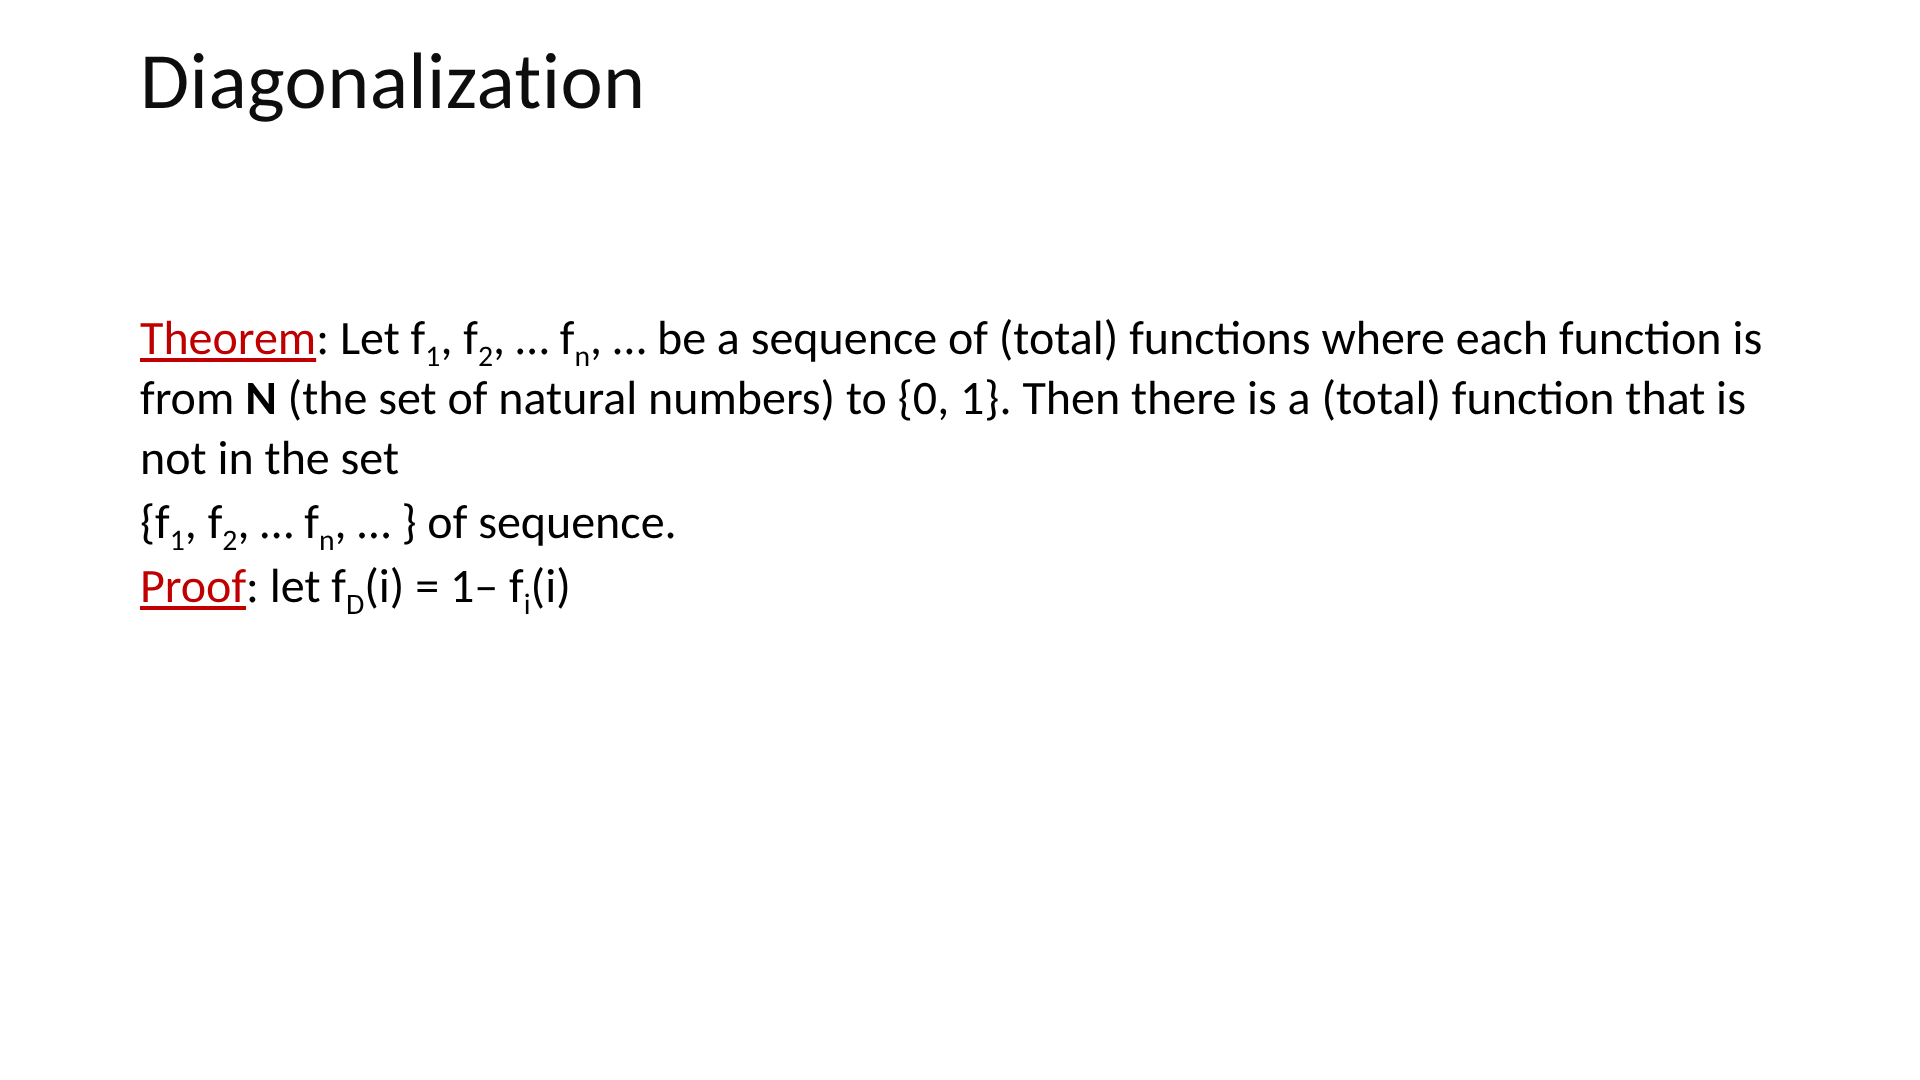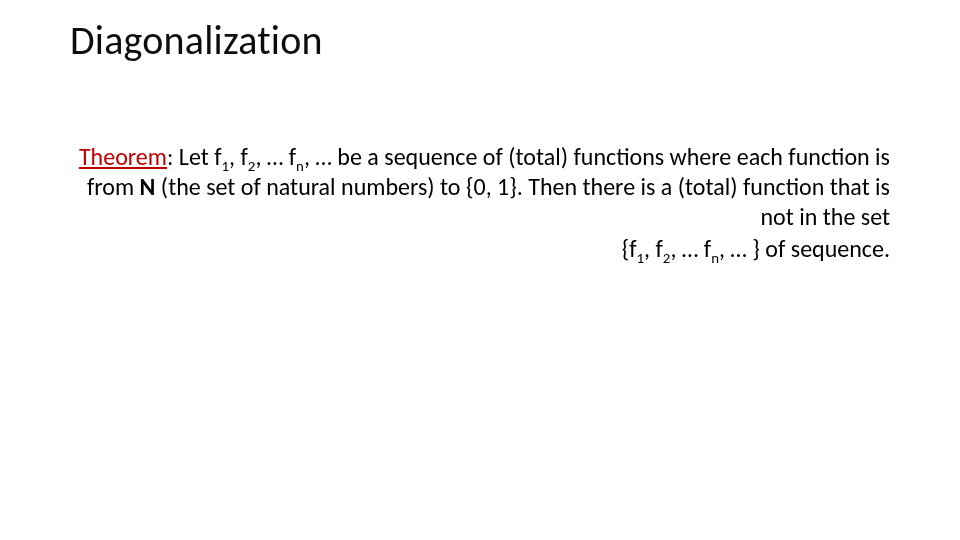--- a/index.html
+++ b/index.html
@@ -10,36 +10,35 @@
     background: #ffffff;
     font-family: Calibri, "Segoe UI", Arial, sans-serif;
     color: #000000;
     overflow: hidden;
   }
   .slide {
     width: 960px;
     height: 484px;
     position: relative;
     box-sizing: border-box;
-    text-align: right;
   }
   .title {
     position: absolute;
     left: 70px;
     top: 16px;
     font-size: 40px;
     font-weight: 400;
     letter-spacing: 0.2px;
     color: #0d0d0d;
     font-family: "Calibri Light", Calibri, "Segoe UI Light", Arial, sans-serif;
   }
   .body {
     position: absolute;
     left: 70px;
-    top: 142px;
+    top: 155px;
     width: 820px;
     font-size: 24px;
     line-height: 1.25;
     color: #000000;
   }
   .body p {
     margin: 0 0 2px 0;
   }
   .theorem-label {
     color: #c00000;
@@ -69,16 +68,19 @@
   <div class="body">
 
     <p>
       <span class="theorem-label">Theorem</span><span>: </span><span>Let f</span><span class="sub">1</span><span>, f</span><span class="sub">2</span><span>, … f</span><span class="sub">n</span><span>, … be a sequence of (total) functions where each function is from </span><span class="bold">N</span><span> (the set of natural numbers) to {0, 1}. Then there is a (total) function that is not in the set</span>
     </p>
 
     <p>
       <span>{f</span><span class="sub">1</span><span>, f</span><span class="sub">2</span><span>, … f</span><span class="sub">n</span><span>, … } of sequence.</span>
     </p>
 
+    <p>
+      <span class="proof-label">Proof</span><span>: </span><span>let f</span><span class="sub">D</span><span>(i) = 1– f</span><span class="sub">i</span><span>(i)</span>
+    </p>
 
   </div>
 
 </div>
 
 </body></html>

